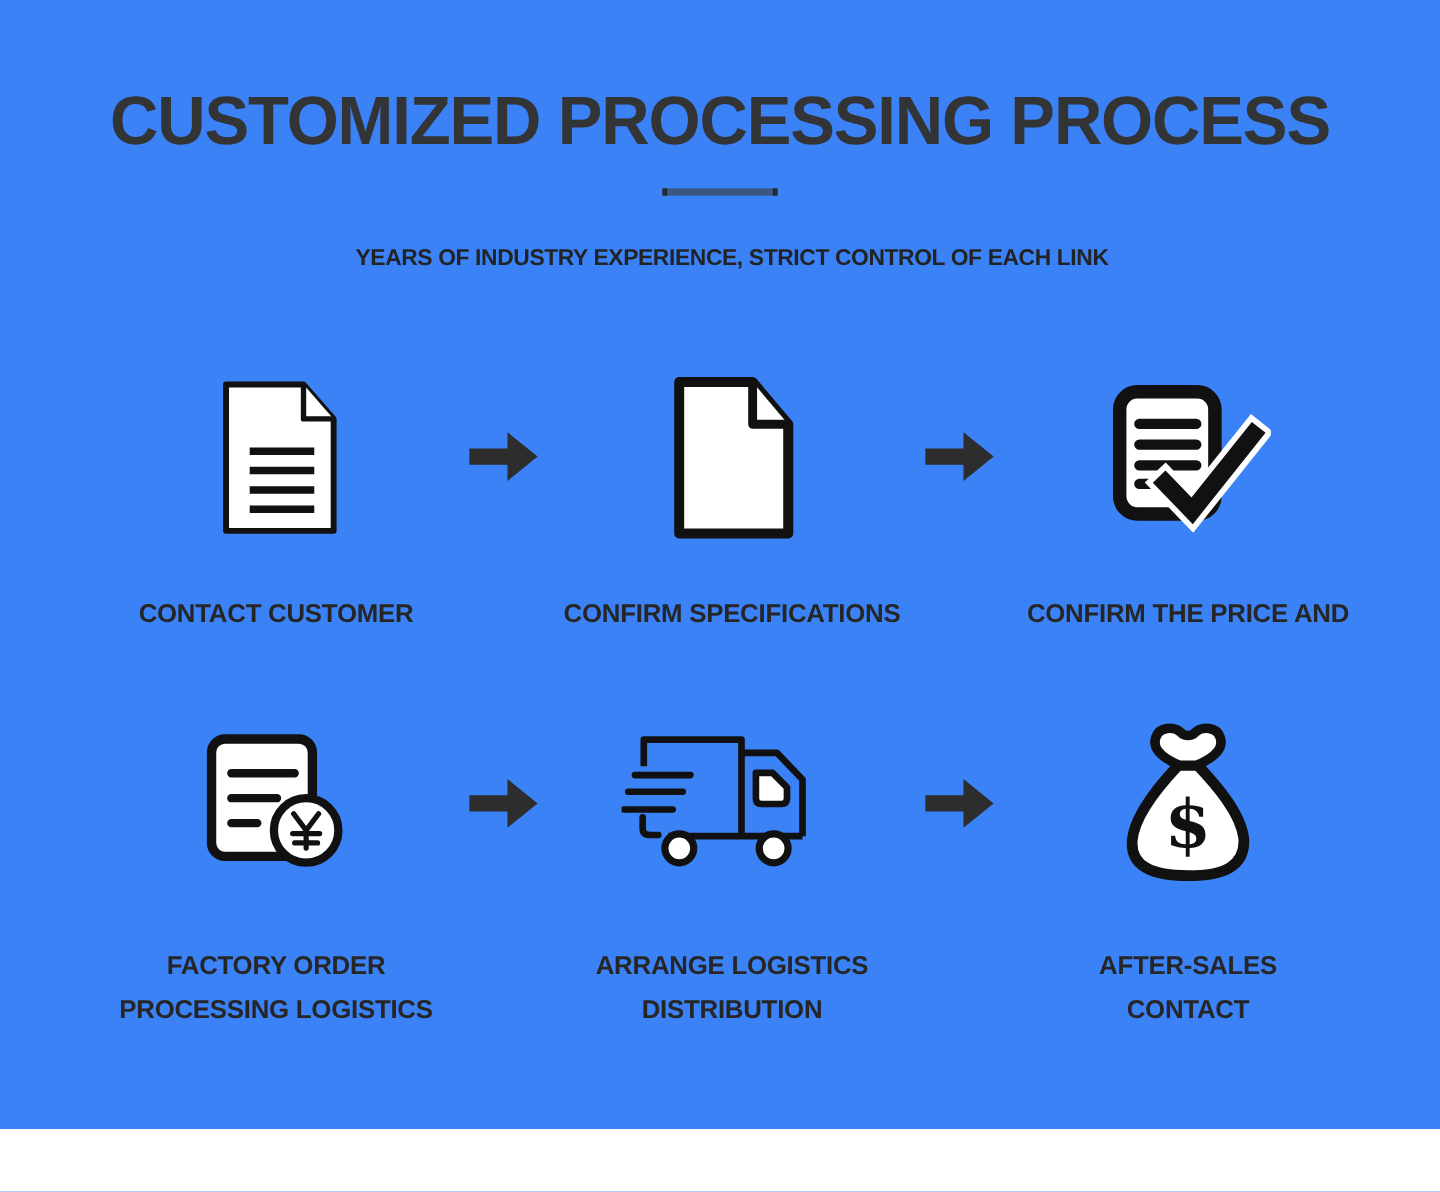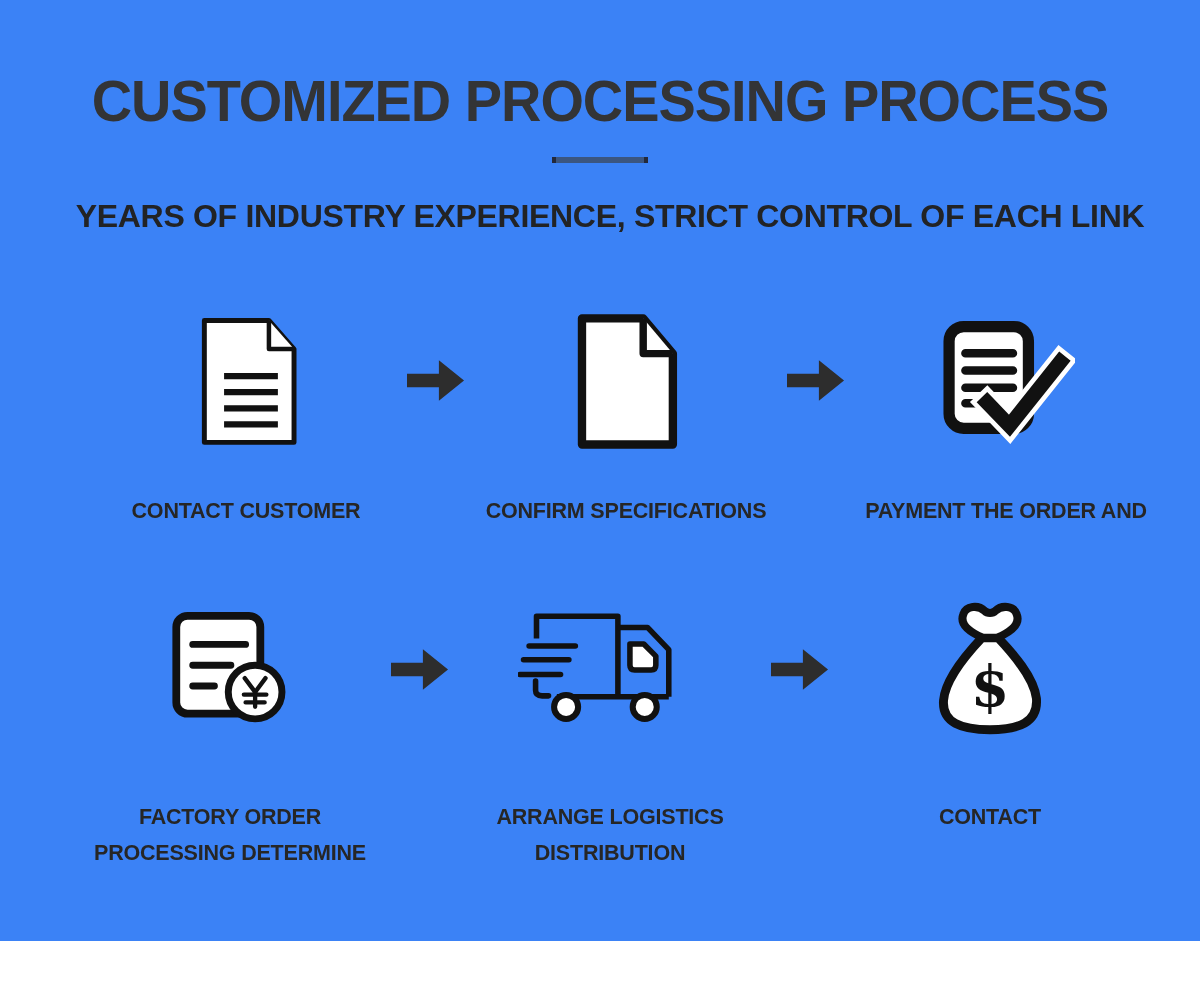--- a/index.html
+++ b/index.html
@@ -27,32 +27,32 @@
     height: 6px;
     margin: 24px auto 0 auto;
     background: #3b5680;
     border-left: 4px solid #23293a;
     border-right: 4px solid #23293a;
     box-sizing: border-box;
   }
   .subtitle {
     margin-top: 37px;
     text-align: center;
-    font-size: 32px;
+    font-size: 19px;
     line-height: 32px;
     font-weight: 700;
     letter-spacing: -0.3px;
     color: #222325;
     margin-left: 20px;
   }
   .flow-row {
     display: grid;
     grid-template-columns: 70px 320px 60px 320px 60px 320px 50px;
   }
-  .flow-row.row-1 { margin-top: 73px; padding-left: 16px; }
+  .flow-row.row-1 { margin-top: 73px; }
   .flow-row.row-2 { margin-top: 70px; }
   .step { text-align: center; }
   .icon-slot {
     display: flex;
     align-items: center;
     justify-content: center;
   }
   .row-1 .icon-slot { height: 150px; }
   .row-2 .icon-slot { height: 140px; }
   .arrow-cell {
@@ -63,21 +63,21 @@
   .row-1 .arrow-cell { height: 150px; }
   .row-2 .arrow-cell { height: 140px; }
   .step-label {
     font-size: 21.5px;
     line-height: 36px;
     font-weight: 700;
     letter-spacing: -0.2px;
     color: #262626;
   }
   .row-1 .step-label { margin-top: 38px; }
-  .row-2 .step-label { margin-top: 60px; }
+  .row-2 .step-label { margin-top: 48px; }
   .step-label span { display: block; }
   svg { display: block; }
 </style>
 </head>
 <body>
 
 <div class="page">
 
   <div class="title">CUSTOMIZED PROCESSING PROCESS</div>
   <div class="divider"></div>
@@ -126,42 +126,42 @@
     <div class="step">
       <div class="icon-slot">
         <svg width="138" height="128" viewBox="0 0 160 148">
           <rect x="14" y="12" width="92" height="118" rx="17" fill="#fff" stroke="#111" stroke-width="13"></rect>
           <path d="M33 43 H88 M33 63 H88 M33 83 H88 M33 101 H60" stroke="#111" stroke-width="10" stroke-linecap="round"></path>
           <path d="M58 100 L84 127 L143 53" stroke="#fff" stroke-width="28" fill="none" stroke-linecap="square" stroke-linejoin="miter"></path>
           <path d="M58 100 L84 127 L143 53" stroke="#111" stroke-width="17" fill="none" stroke-linecap="square" stroke-linejoin="miter"></path>
         </svg>
       </div>
       <div class="step-label">
-        <span>PAYMENT THE ORDER AND</span>
+        <span>CONFIRM THE PRICE AND</span>
       </div>
     </div>
 
     <div></div>
   </div>
 
   <div class="flow-row row-2">
     <div></div>
 
     <div class="step">
       <div class="icon-slot">
         <svg width="130" height="123" viewBox="0 0 150 142">
           <rect x="13" y="9" width="97" height="113" rx="13" fill="#fff" stroke="#111" stroke-width="9"></rect>
           <path d="M32 42 H93 M32 66 H76 M32 90 H57" stroke="#111" stroke-width="8" stroke-linecap="round"></path>
           <circle cx="104" cy="97" r="31" fill="#fff" stroke="#111" stroke-width="8"></circle>
           <path d="M92 81 L104 97 L116 81 M104 97 V114 M91 100 H117 M93 109 H115" stroke="#111" stroke-width="5" fill="none" stroke-linecap="round"></path>
         </svg>
       </div>
       <div class="step-label">
         <span>FACTORY ORDER</span>
-        <span>PROCESSING DETERMINE</span>
+        <span>PROCESSING LOGISTICS</span>
       </div>
     </div>
 
     <div class="arrow-cell">
       <svg width="58" height="45" viewBox="0 0 60 46">
         <polygon points="0,16 33,16 33,2 59,23 33,44 33,30 0,30" fill="#2d2d2d"></polygon>
       </svg>
     </div>
 
     <div class="step">
@@ -191,20 +191,21 @@
 
     <div class="step">
       <div class="icon-slot">
         <svg width="118" height="134" viewBox="0 0 132 150">
           <path d="M57 40 C 40 58 16 86 14 110 C 12 135 34 143 66 143 C 98 143 120 135 118 108 C 115 84 92 58 75 40 Z" fill="#fff" stroke="#111" stroke-width="10" stroke-linejoin="round" stroke-linecap="round"></path>
           <path d="M58 40 C 44 34 32 25 36 14 C 39 4 53 3 60 10 C 63 13 69 13 72 10 C 79 3 93 4 96 14 C 100 25 88 34 74 40 Z" fill="#fff" stroke="#111" stroke-width="9" stroke-linejoin="round"></path>
           <text x="66" y="116" font-family="DejaVu Serif, serif" font-size="62" font-weight="bold" text-anchor="middle" fill="#111">$</text>
         </svg>
       </div>
       <div class="step-label">
+        <span>AFTER-SALES</span>
         <span>CONTACT</span>
       </div>
     </div>
 
     <div></div>
   </div>
 
 </div>
 
 </body></html>

